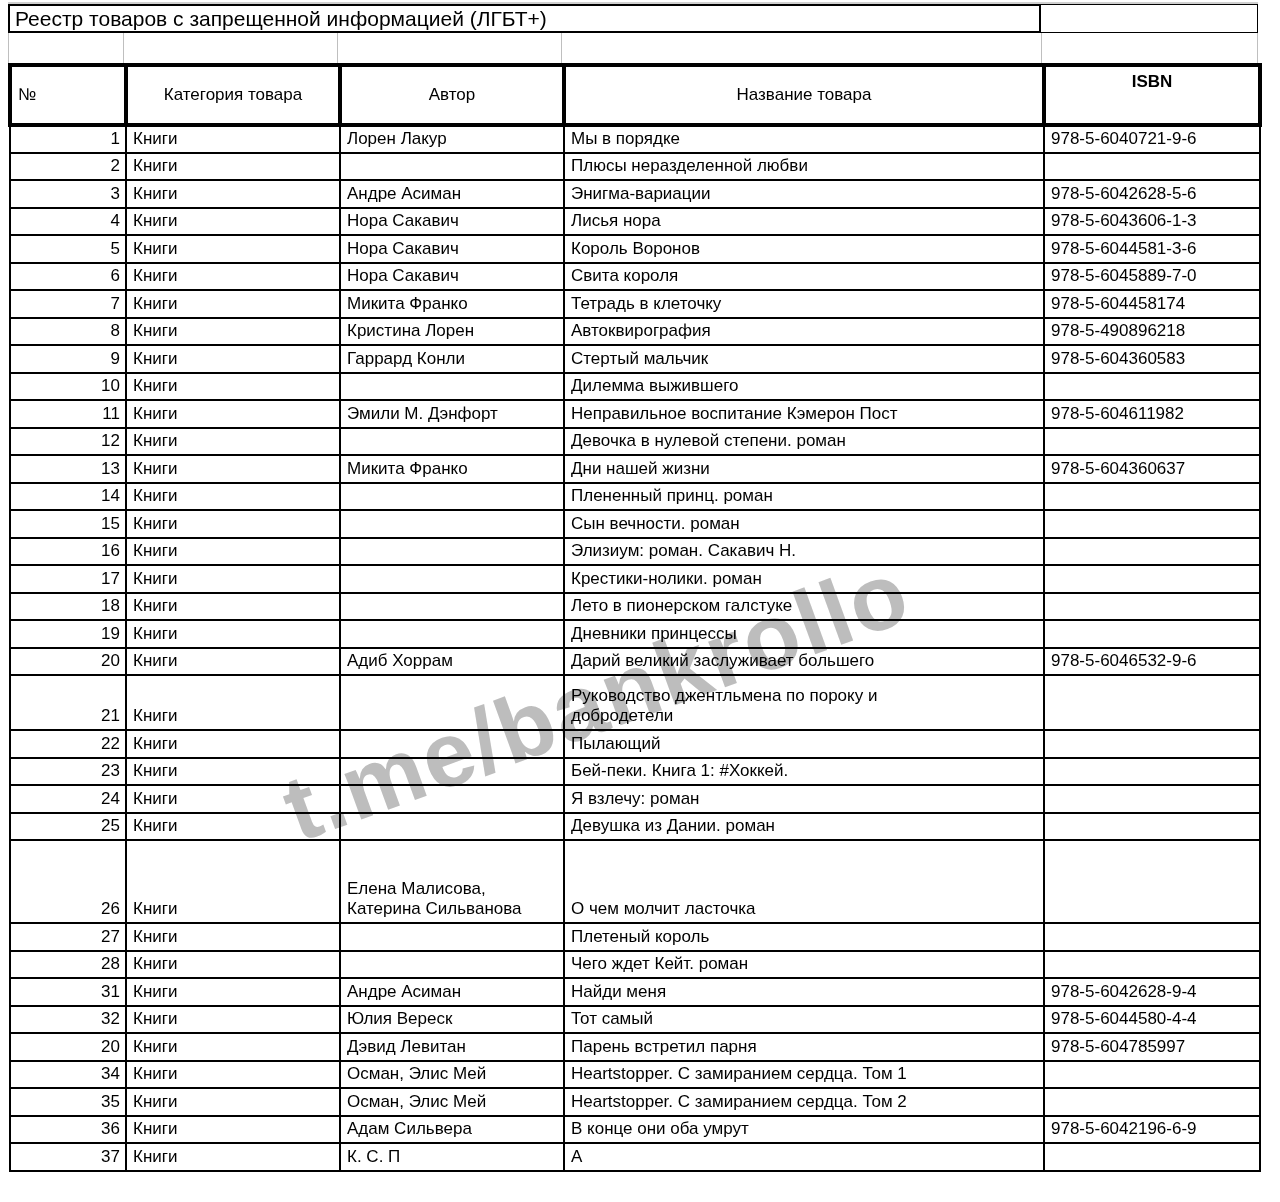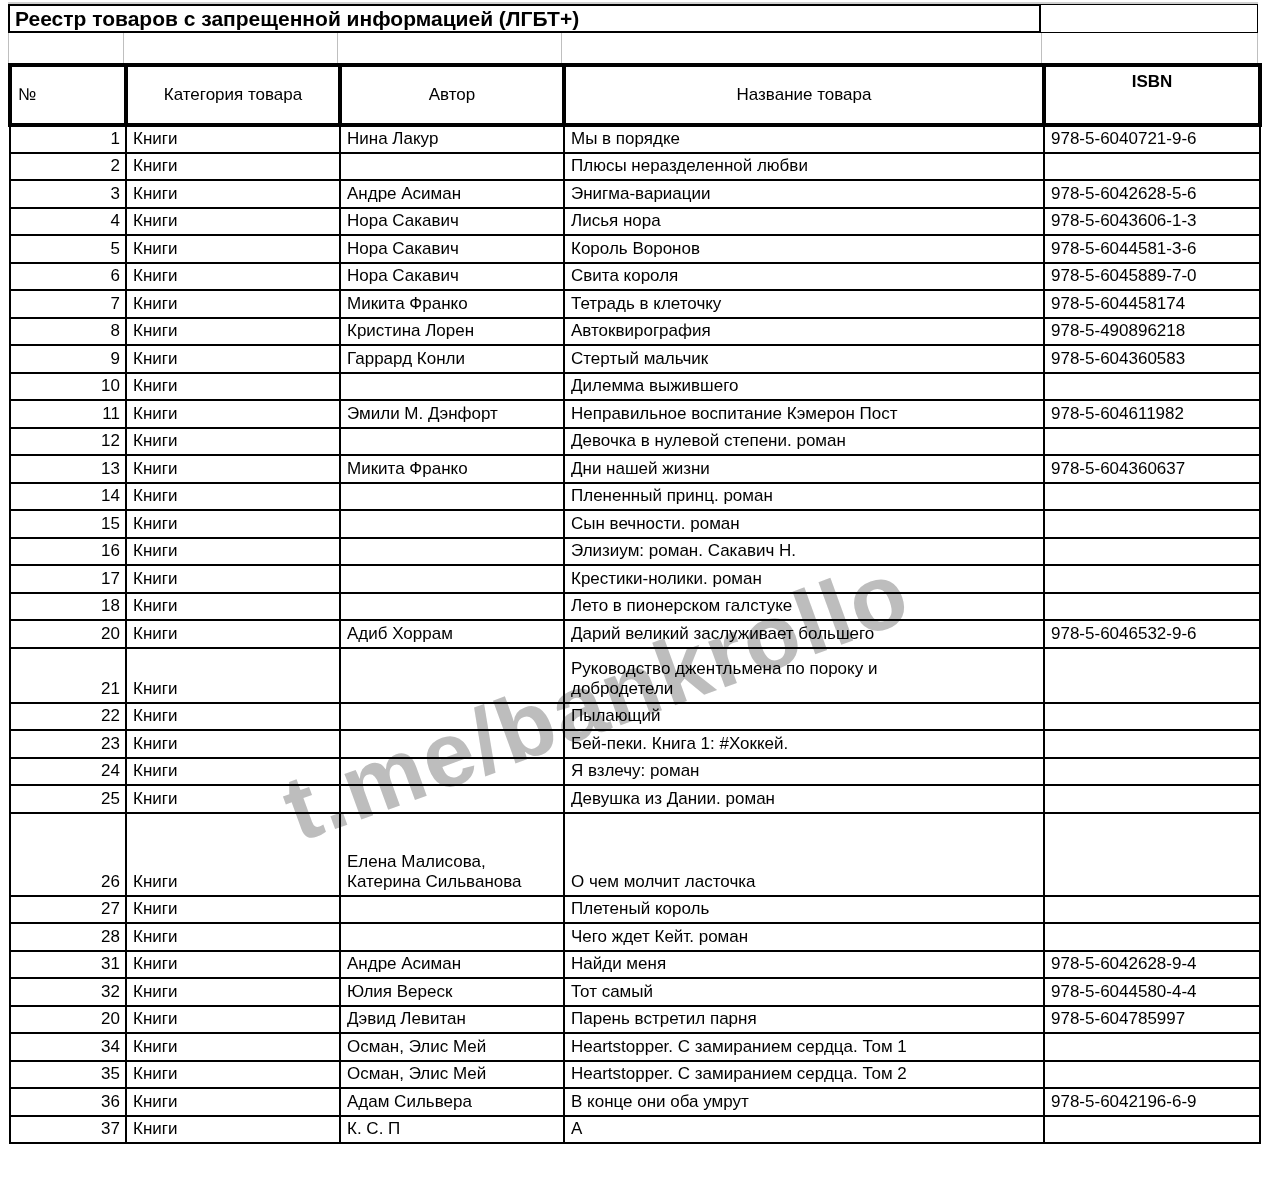--- a/index.html
+++ b/index.html
@@ -23,21 +23,21 @@
     margin: 4px 0 0 8px;
     display: flex;
     height: 29px;
     z-index: 2;
   }
   .title-cell {
     box-sizing: border-box;
     width: 1033px;
     border: 2px solid #000;
     font-size: 21px;
-    font-weight: bold;
+    font-weight: normal;
     line-height: 25px;
     padding: 0 0 4px 5px;
     overflow: hidden;
     white-space: nowrap;
     background: #fff;
   }
   .title-right {
     box-sizing: border-box;
     width: 217px;
     border: 1px solid #000;
@@ -140,21 +140,21 @@
         <th class="c-category">Категория товара</th>
         <th class="c-author">Автор</th>
         <th class="c-title">Название товара</th>
         <th class="c-isbn">ISBN</th>
       </tr>
     </thead>
     <tbody>
         <tr>
           <td class="c-num">1</td>
           <td class="c-category">Книги</td>
-          <td class="c-author">Нина Лакур</td>
+          <td class="c-author">Лорен Лакур</td>
           <td class="c-title">Мы в порядке</td>
           <td class="c-isbn">978-5-6040721-9-6</td>
         </tr>
         <tr>
           <td class="c-num">2</td>
           <td class="c-category">Книги</td>
           <td class="c-author"></td>
           <td class="c-title">Плюсы неразделенной любви</td>
           <td class="c-isbn"></td>
         </tr>
@@ -264,20 +264,27 @@
           <td class="c-isbn"></td>
         </tr>
         <tr>
           <td class="c-num">18</td>
           <td class="c-category">Книги</td>
           <td class="c-author"></td>
           <td class="c-title">Лето в пионерском галстуке</td>
           <td class="c-isbn"></td>
         </tr>
         <tr>
+          <td class="c-num">19</td>
+          <td class="c-category">Книги</td>
+          <td class="c-author"></td>
+          <td class="c-title">Дневники принцессы</td>
+          <td class="c-isbn"></td>
+        </tr>
+        <tr>
           <td class="c-num">20</td>
           <td class="c-category">Книги</td>
           <td class="c-author">Адиб Хоррам</td>
           <td class="c-title">Дарий великий заслуживает большего</td>
           <td class="c-isbn">978-5-6046532-9-6</td>
         </tr>
         <tr class="h2">
           <td class="c-num">21</td>
           <td class="c-category">Книги</td>
           <td class="c-author"></td>

